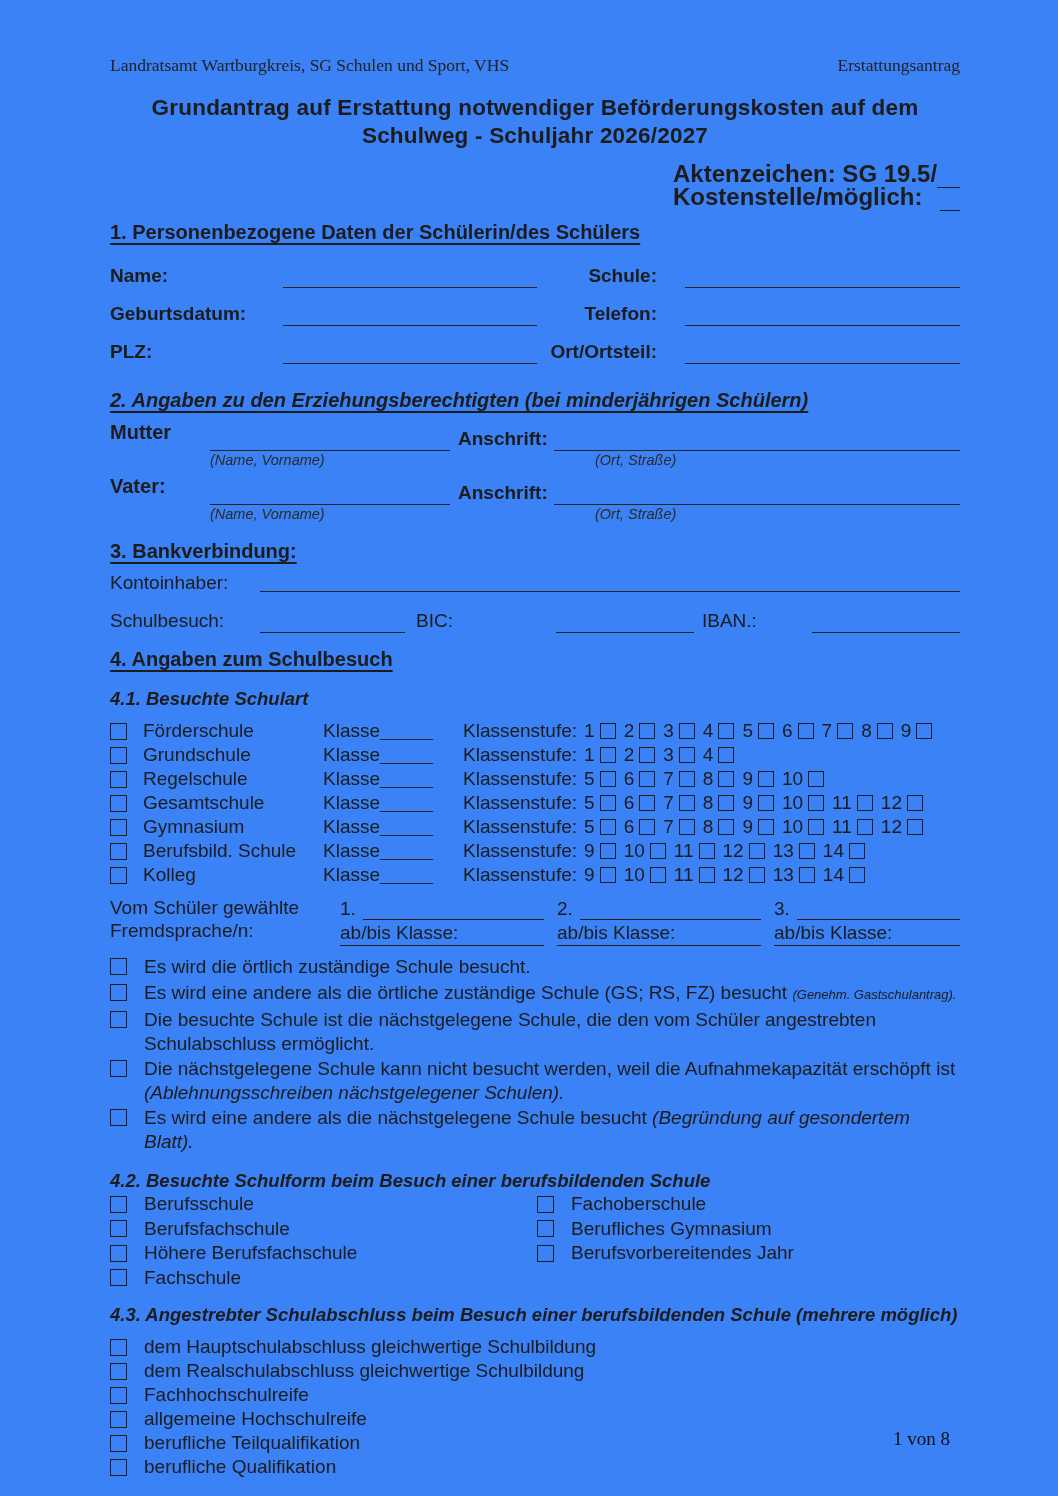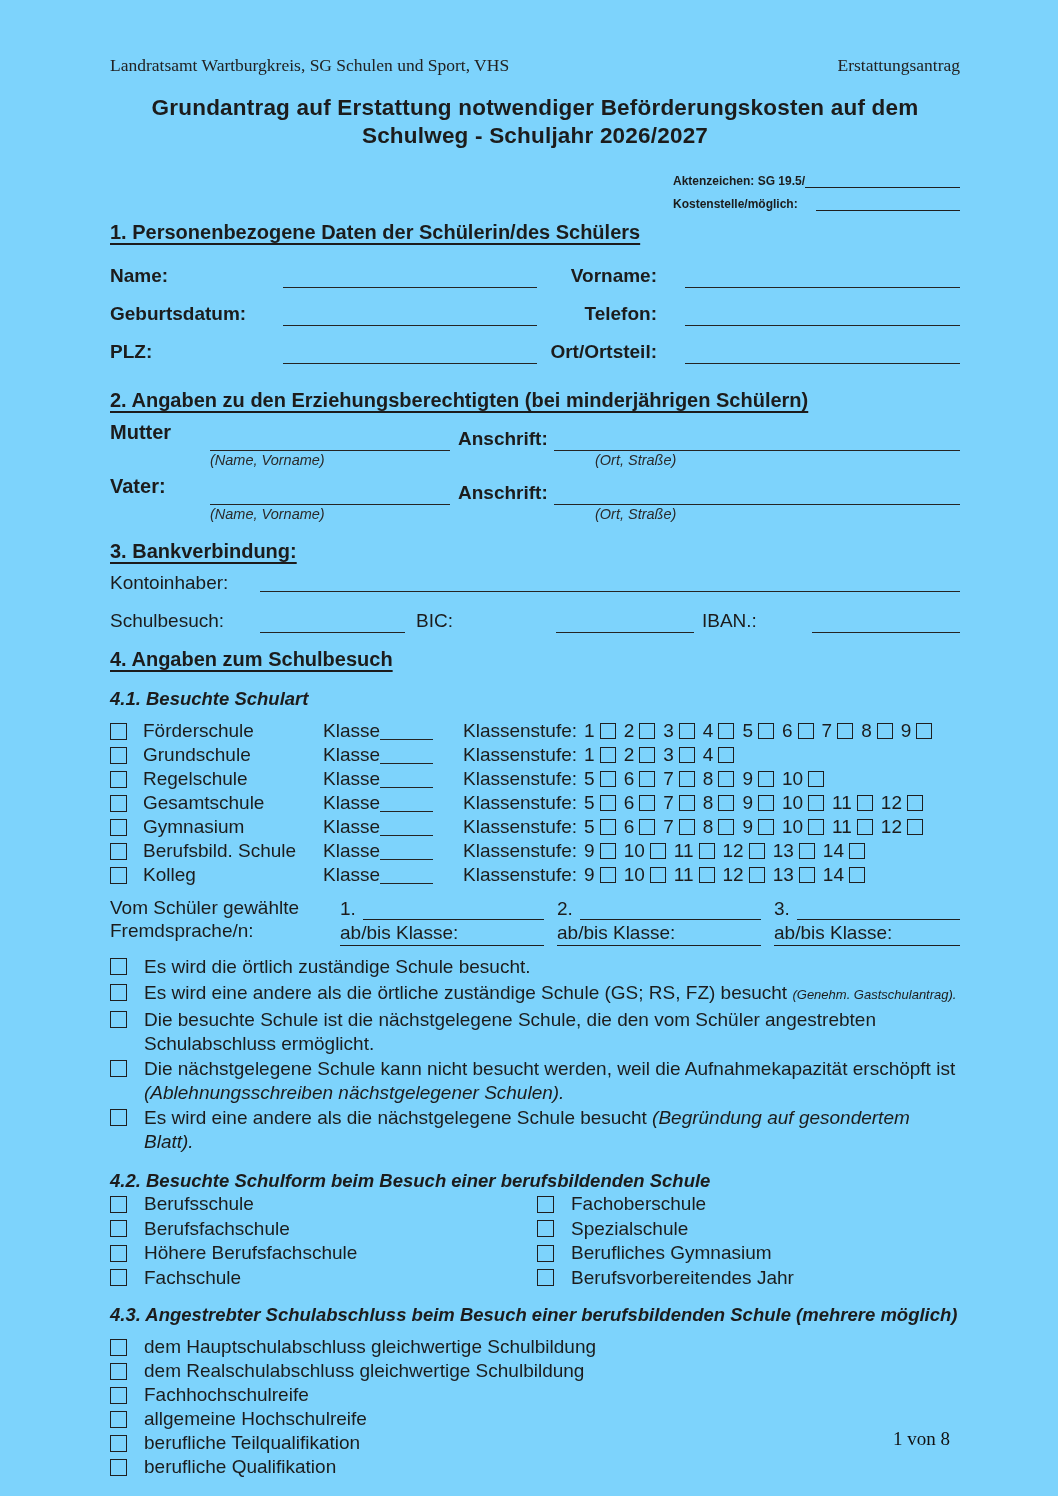--- a/index.html
+++ b/index.html
@@ -1,39 +1,39 @@
 <!DOCTYPE html>
 <html lang="de"><head>
 <meta charset="utf-8">
 <style>
   * { margin:0; padding:0; box-sizing:border-box; }
   html,body { background:#ffffff; }
   body { width:1058px; height:1496px; }
 
   .page {
     position:relative; width:1058px; height:1496px; overflow:hidden;
-    background:#7dd3fc; color:#1c1c1c;
+    background:#3b82f6; color:#1c1c1c;
     font-family:"Liberation Sans", "DejaVu Sans", sans-serif;
     font-size:19px;
     padding:55px 98px 0 110px;
   }
 
   
   .letterhead { display:flex; justify-content:space-between; align-items:baseline;
     font-family:"Liberation Serif", "DejaVu Serif", serif; font-size:17.5px; color:#222; }
   .title { text-align:center; font-weight:bold; font-size:22.5px; line-height:28px; margin-top:18px; letter-spacing:.2px; }
-  .file-ref { width:287px; margin-left:auto; margin-top:15px; font-weight:bold; font-size:12px; }
+  .file-ref { width:287px; margin-left:auto; margin-top:15px; font-weight:bold; font-size:24px; }
   .file-row { display:flex; align-items:flex-end; height:23px; }
   .file-row .wline { flex:1; border-bottom:1.8px solid #1f1f1f; height:18px; }
   .file-row.second .wline { margin-left:18px; }
 
   
   .sec-h { font-weight:bold; font-size:20px; text-decoration:underline;
     text-decoration-thickness:2.2px; text-underline-offset:4px; }
-  .sec-h.it { }
+  .sec-h.it { font-style:italic; }
   .sub-h { font-weight:bold; font-style:italic; font-size:18.5px; }
 
   
   .s1 { margin-top:10px; }
   .frow { display:flex; align-items:flex-end; height:38px; }
   .flabel { width:173px; font-weight:bold; padding-bottom:1px; }
   .flabel2 { width:120px; font-weight:bold; text-align:right; padding-bottom:1px; }
   .fline { border-bottom:1.8px solid #242424; height:20px; }
   .f1 { width:254px; }
   .f2 { flex:1; margin-left:28px; }
@@ -136,21 +136,21 @@
       <span>Kostenstelle/möglich:</span>
       <span class="wline"></span>
     </div>
   </div>
 
   <div class="s1">
     <span class="sec-h">1. Personenbezogene Daten der Schülerin/des Schülers</span>
     <div class="frow" style="margin-top:6px;">
       <span class="flabel">Name:</span>
       <span class="fline f1"></span>
-      <span class="flabel2">Vorname:</span>
+      <span class="flabel2">Schule:</span>
       <span class="fline f2"></span>
     </div>
     <div class="frow">
       <span class="flabel">Geburtsdatum:</span>
       <span class="fline f1"></span>
       <span class="flabel2">Telefon:</span>
       <span class="fline f2"></span>
     </div>
     <div class="frow">
       <span class="flabel">PLZ:</span>
@@ -542,24 +542,20 @@
         </div>
         </div>
       <div class="col-r">
 
       <div class="crow">
           <span class="cb"></span>
           <span class="clabel">Fachoberschule</span>
         </div>
           <div class="crow">
           <span class="cb"></span>
-          <span class="clabel">Spezialschule</span>
-        </div>
-          <div class="crow">
-          <span class="cb"></span>
           <span class="clabel">Berufliches Gymnasium</span>
         </div>
           <div class="crow">
           <span class="cb"></span>
           <span class="clabel">Berufsvorbereitendes Jahr</span>
         </div>
         </div>
     </div>
 
     

